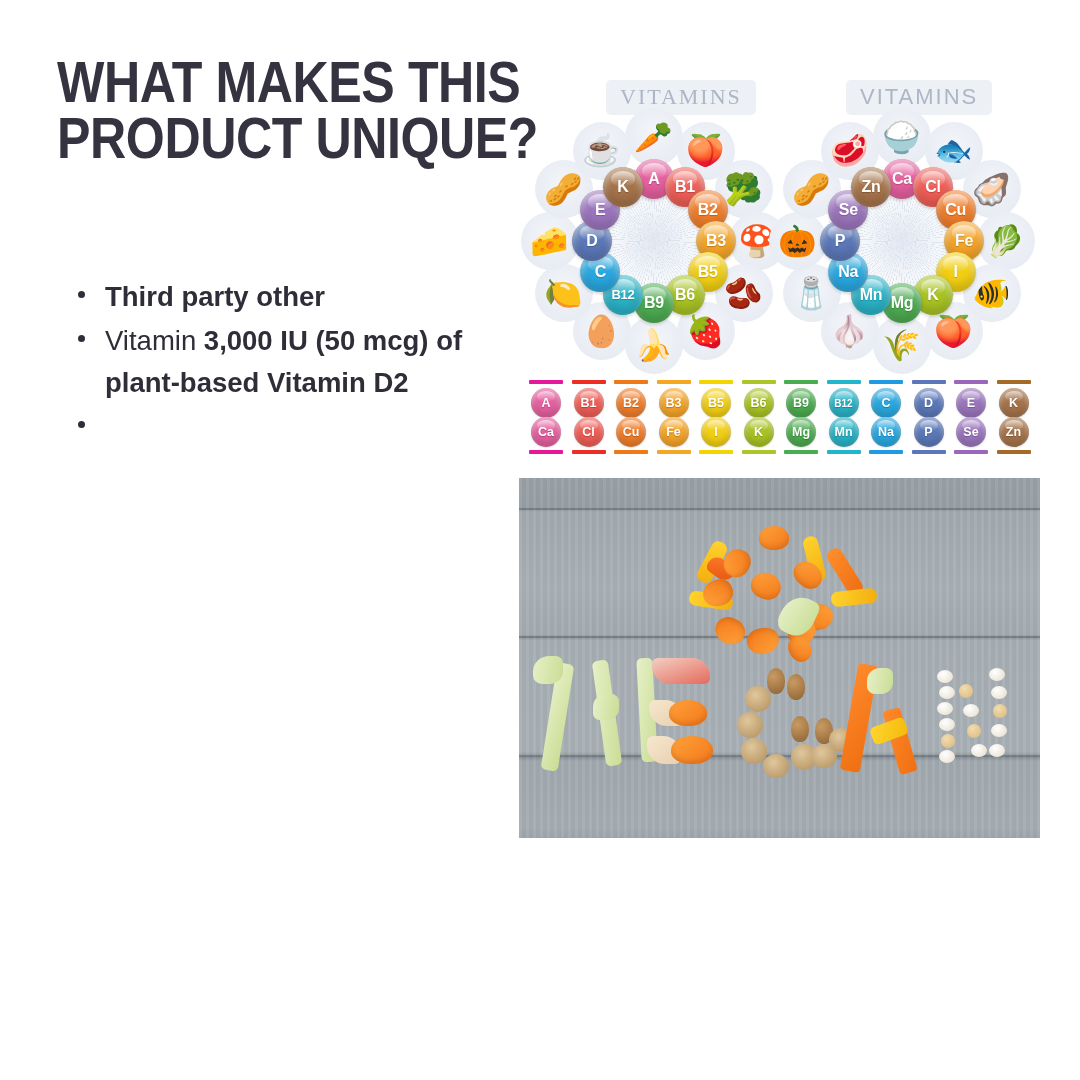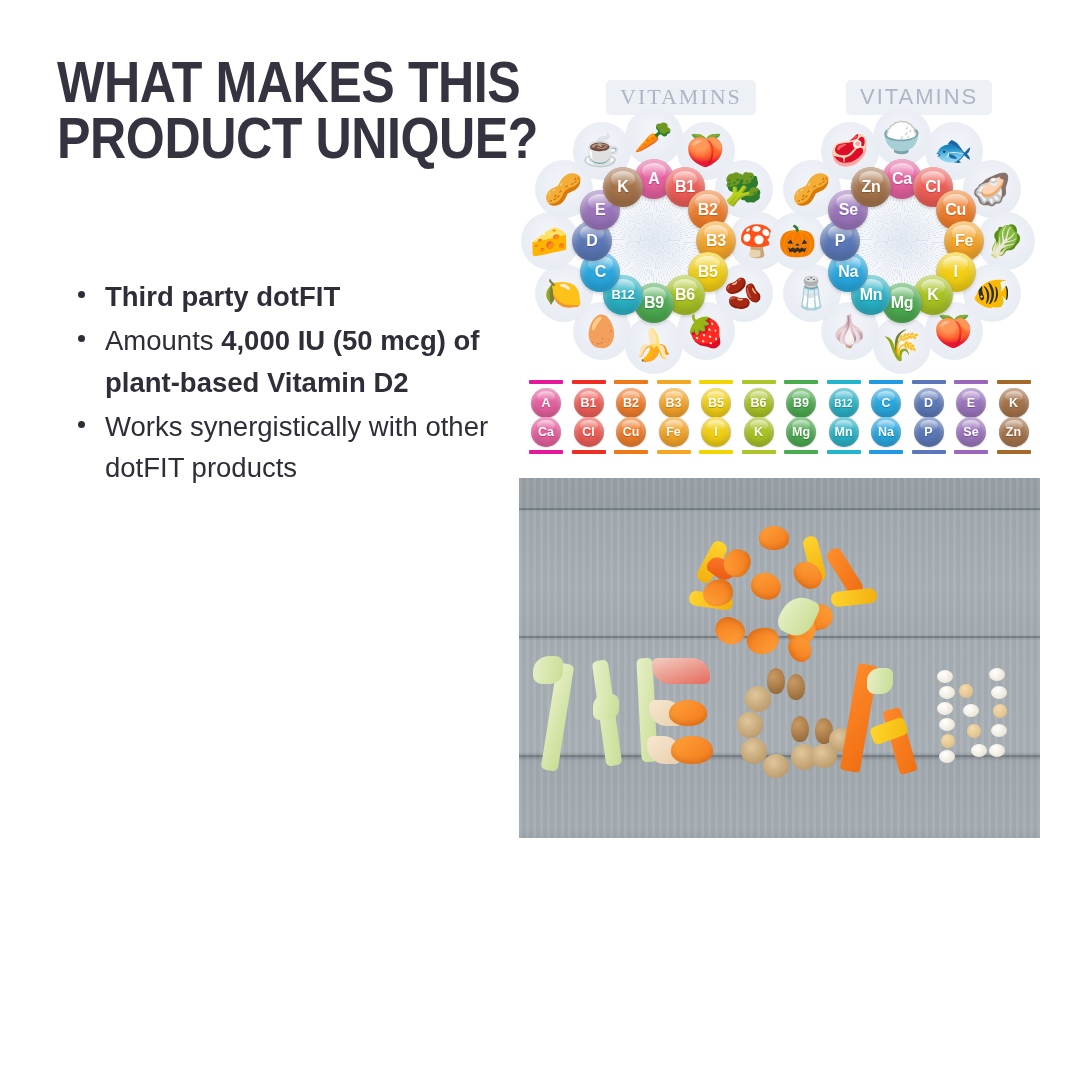--- a/index.html
+++ b/index.html
@@ -186,23 +186,23 @@
 <body>
 
 <div class="canvas">
 
   <div class="headline">
     <span class="hl-line">WHAT MAKES THIS</span>
     <span class="hl-line">PRODUCT UNIQUE?</span>
   </div>
 
   <div class="bullets" id="bullet-list">
-      <div class="bullet-row"><span class="bullet-dot"></span><span class="b-strong">Third party dotFIT</span></div>
-      <div class="bullet-row"><span class="bullet-dot"></span><span class="b-norm">Amounts </span><span class="b-strong">4,000 IU (50 mcg) of plant-based Vitamin D2</span></div>
-      <div class="bullet-row"><span class="bullet-dot"></span><span class="b-norm">Works synergistically with other dotFIT products</span></div>
+      <div class="bullet-row"><span class="bullet-dot"></span><span class="b-strong">Third party other</span></div>
+      <div class="bullet-row"><span class="bullet-dot"></span><span class="b-norm">Vitamin </span><span class="b-strong">3,000 IU (50 mcg) of plant-based Vitamin D2</span></div>
+      <div class="bullet-row"><span class="bullet-dot"></span></div>
     </div>
 
   <div class="wheels">
     <div class="wheel-label lbl-v">VITAMINS</div>
     <div class="wheel-label lbl-m">VITAMINS</div>
     <div class="wheel wheel-v" id="wheel-vitamins">
       <div class="wheel-core"></div>
     <div class="foodbub" style="left: 125px; top: 21px;">🥕</div>
         <div class="disc" style="left: 125px; top: 63px; background: radial-gradient(circle at 36% 28%, rgb(229, 96, 159), rgb(229, 96, 159)) rgb(229, 96, 159);">
           <span>A</span>

